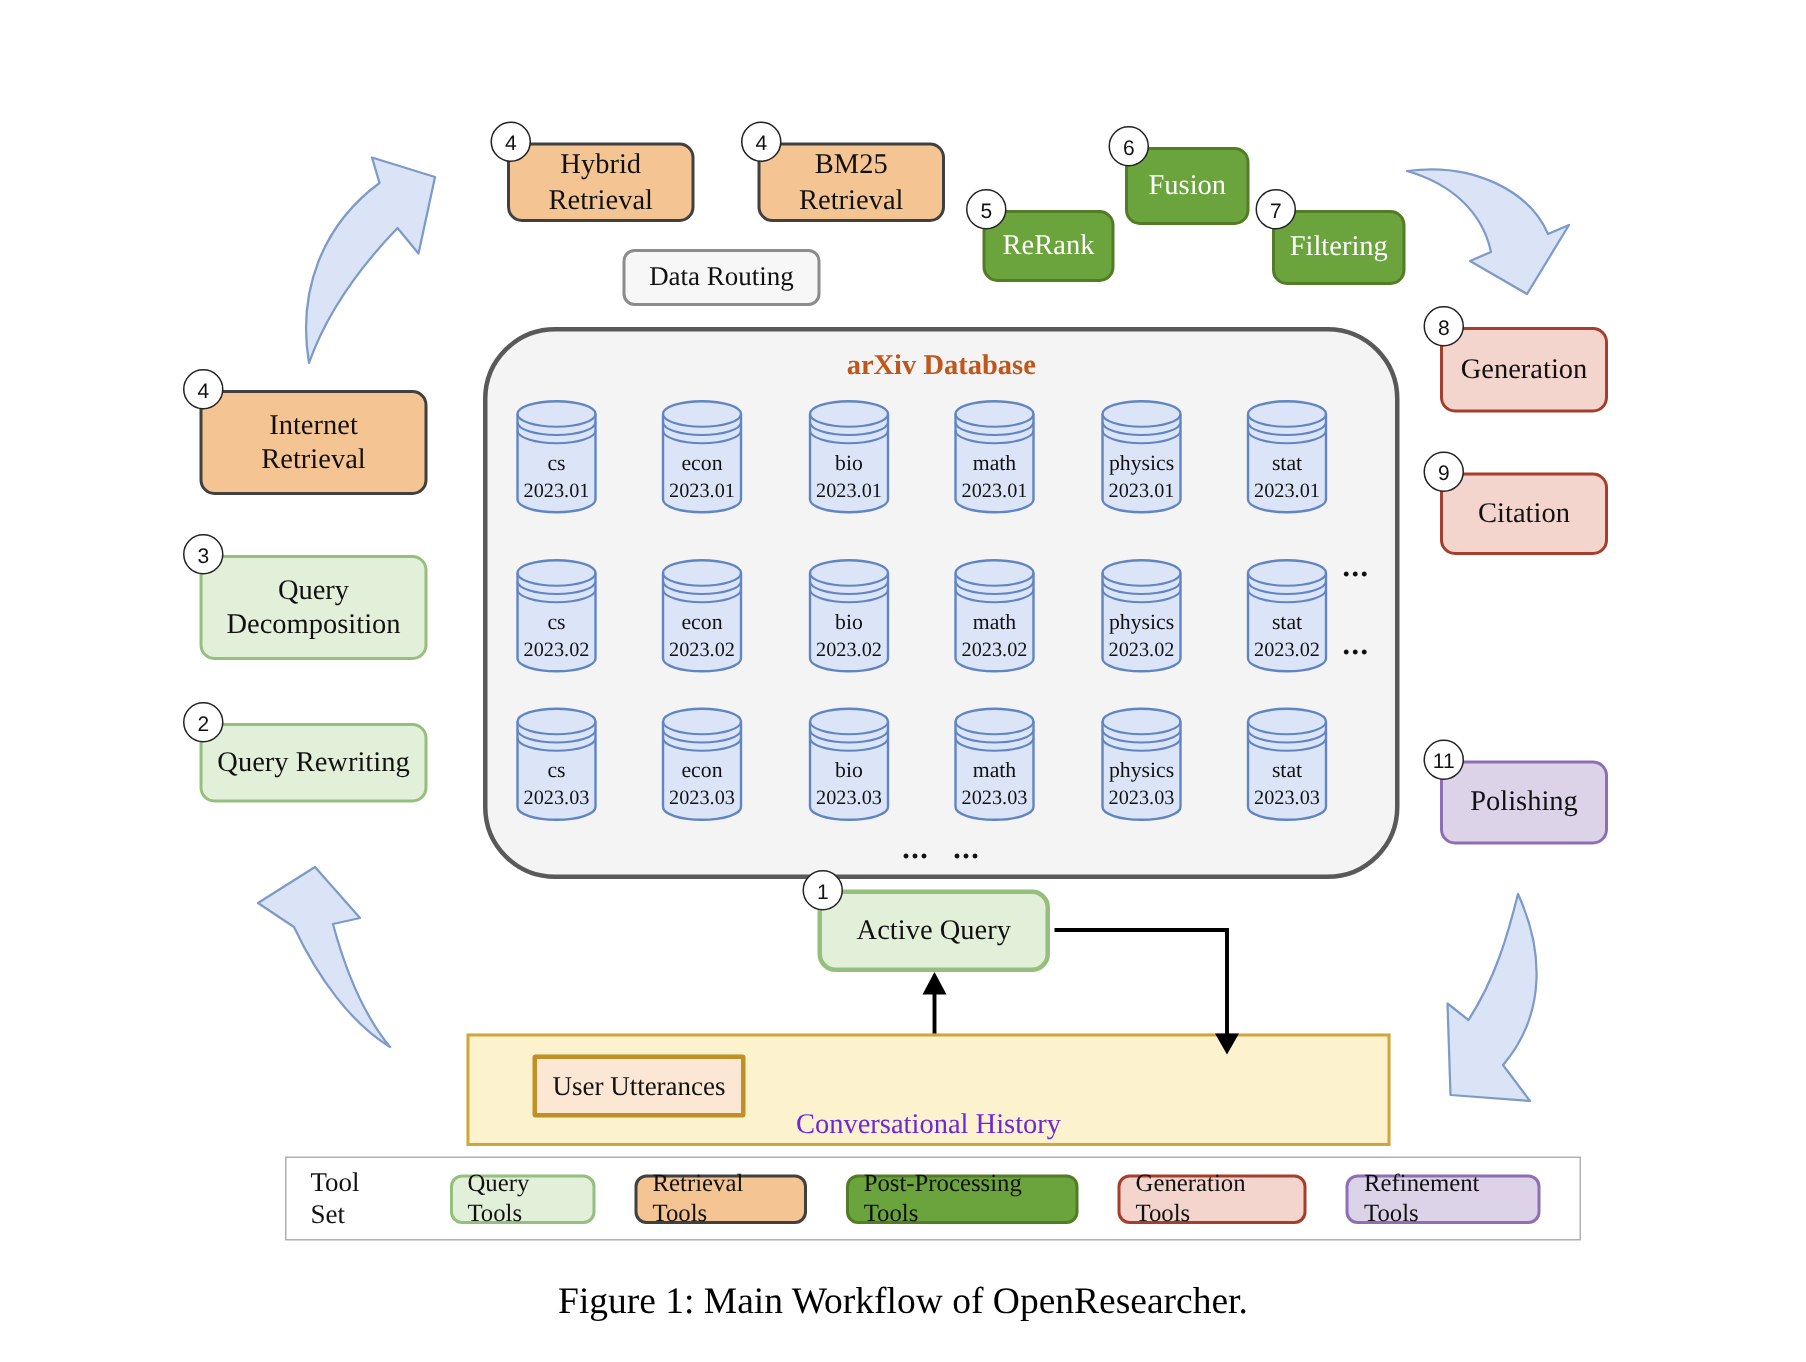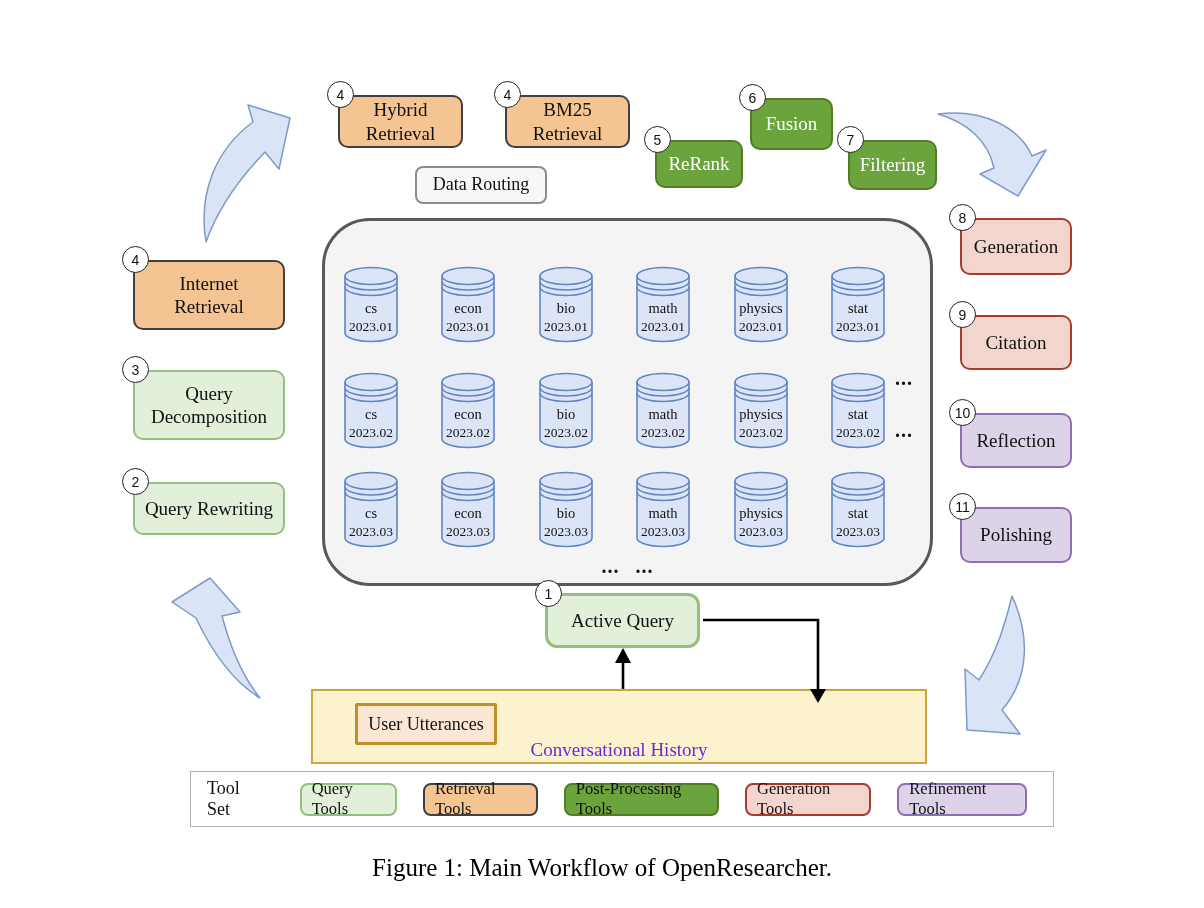--- a/index.html
+++ b/index.html
@@ -102,30 +102,27 @@
   </div>
 
   <div class="node pink" style="left:960px;top:218px;width:112px;height:57px;">
     <span class="badge">8</span>
     <span>Generation</span>
   </div>
   <div class="node pink" style="left:960px;top:315px;width:112px;height:55px;">
     <span class="badge">9</span>
     <span>Citation</span>
   </div>
-  <div class="node purple" style="left:960px;top:413px;width:112px;height:55px;">
-    <span class="badge">10</span>
-    <span>Reflection</span>
-  </div>
   <div class="node purple" style="left:960px;top:507px;width:112px;height:56px;">
     <span class="badge">11</span>
     <span>Polishing</span>
   </div>
 
   <div class="db-box">
+    <div class="db-title">arXiv Database</div>
     <div>
         <div class="db-row" style="top: 44px;">
           <div class="cyl"><svg width="58" height="80" viewBox="0 0 58 80">
               <path d="M3 11 a26 8.5 0 0 1 52 0 v57 a26 8.5 0 0 1 -52 0 z" fill="#dbe5f7" stroke="#6185c3" stroke-width="1.6"></path>
               <path d="M3 11 a26 8.5 0 0 0 52 0 M3 16.5 a26 8.5 0 0 0 52 0 M3 22 a26 8.5 0 0 0 52 0" fill="none" stroke="#6185c3" stroke-width="1.4"></path>
               <text x="29" y="48" text-anchor="middle" font-family="Liberation Serif, serif" font-size="14.5" fill="#111">cs</text>
               <text x="29" y="66" text-anchor="middle" font-family="Liberation Serif, serif" font-size="13.5" fill="#111">2023.01</text>
             </svg></div>
           <div class="cyl"><svg width="58" height="80" viewBox="0 0 58 80">
               <path d="M3 11 a26 8.5 0 0 1 52 0 v57 a26 8.5 0 0 1 -52 0 z" fill="#dbe5f7" stroke="#6185c3" stroke-width="1.6"></path>

